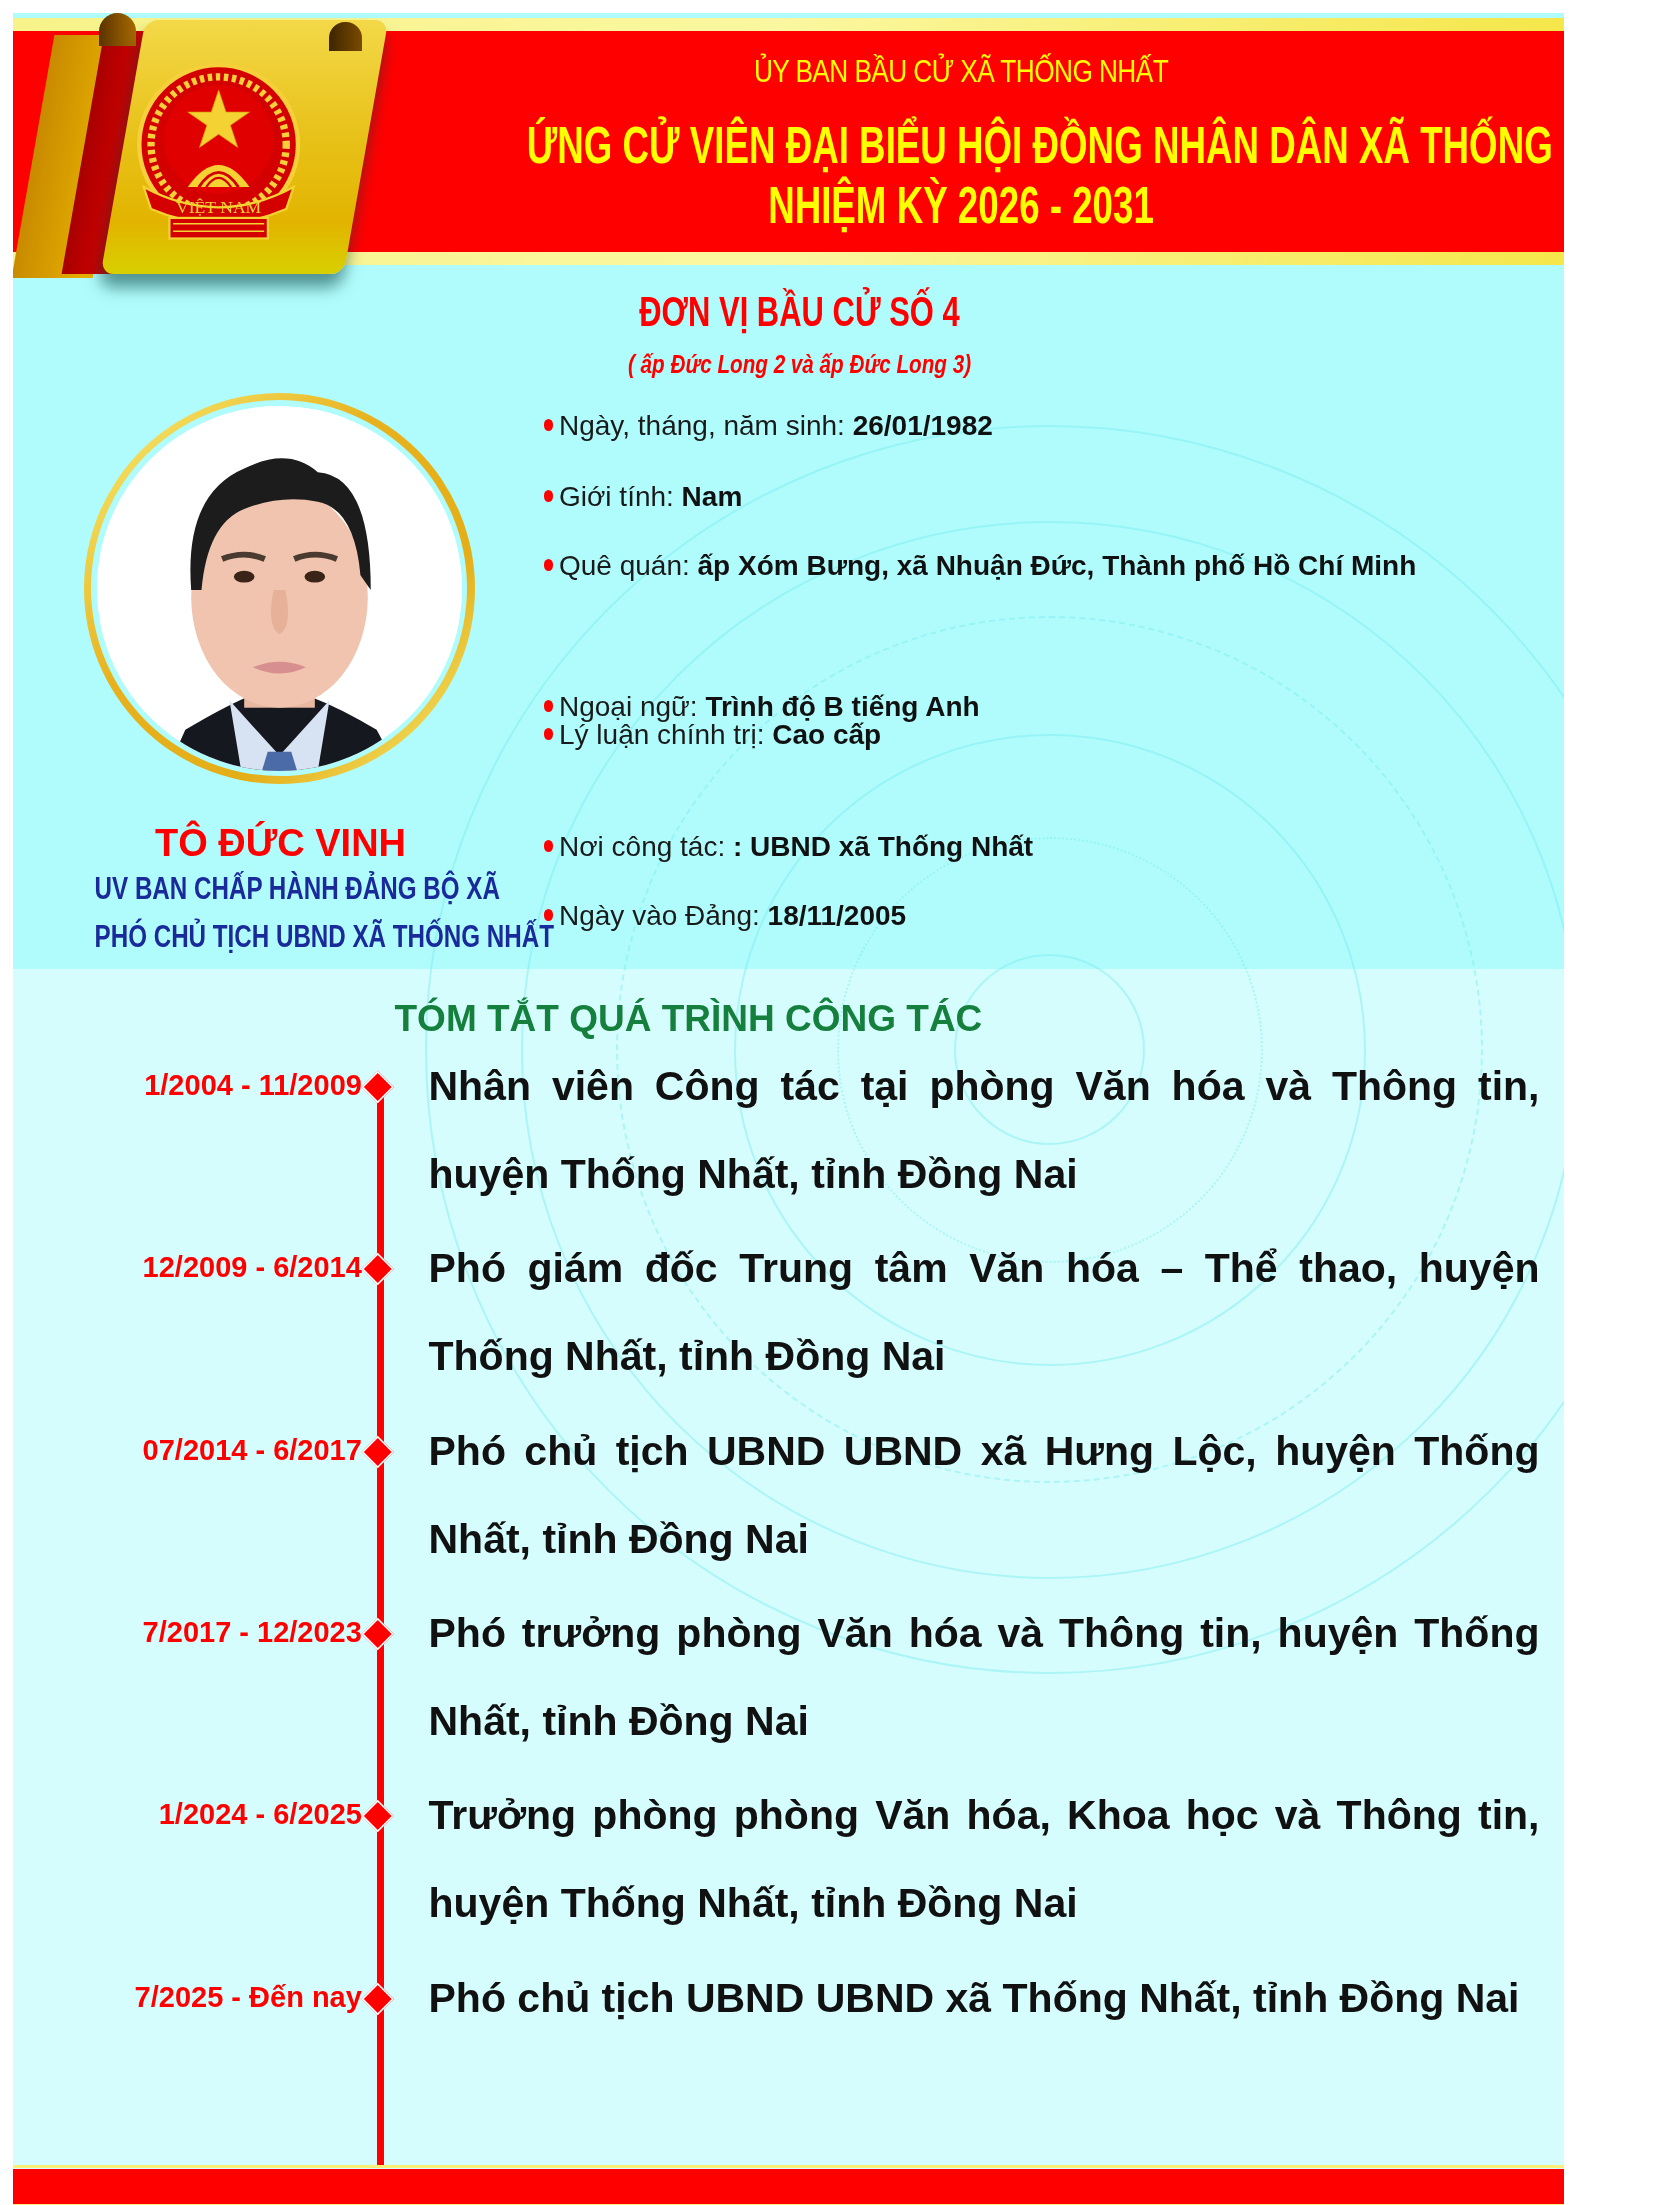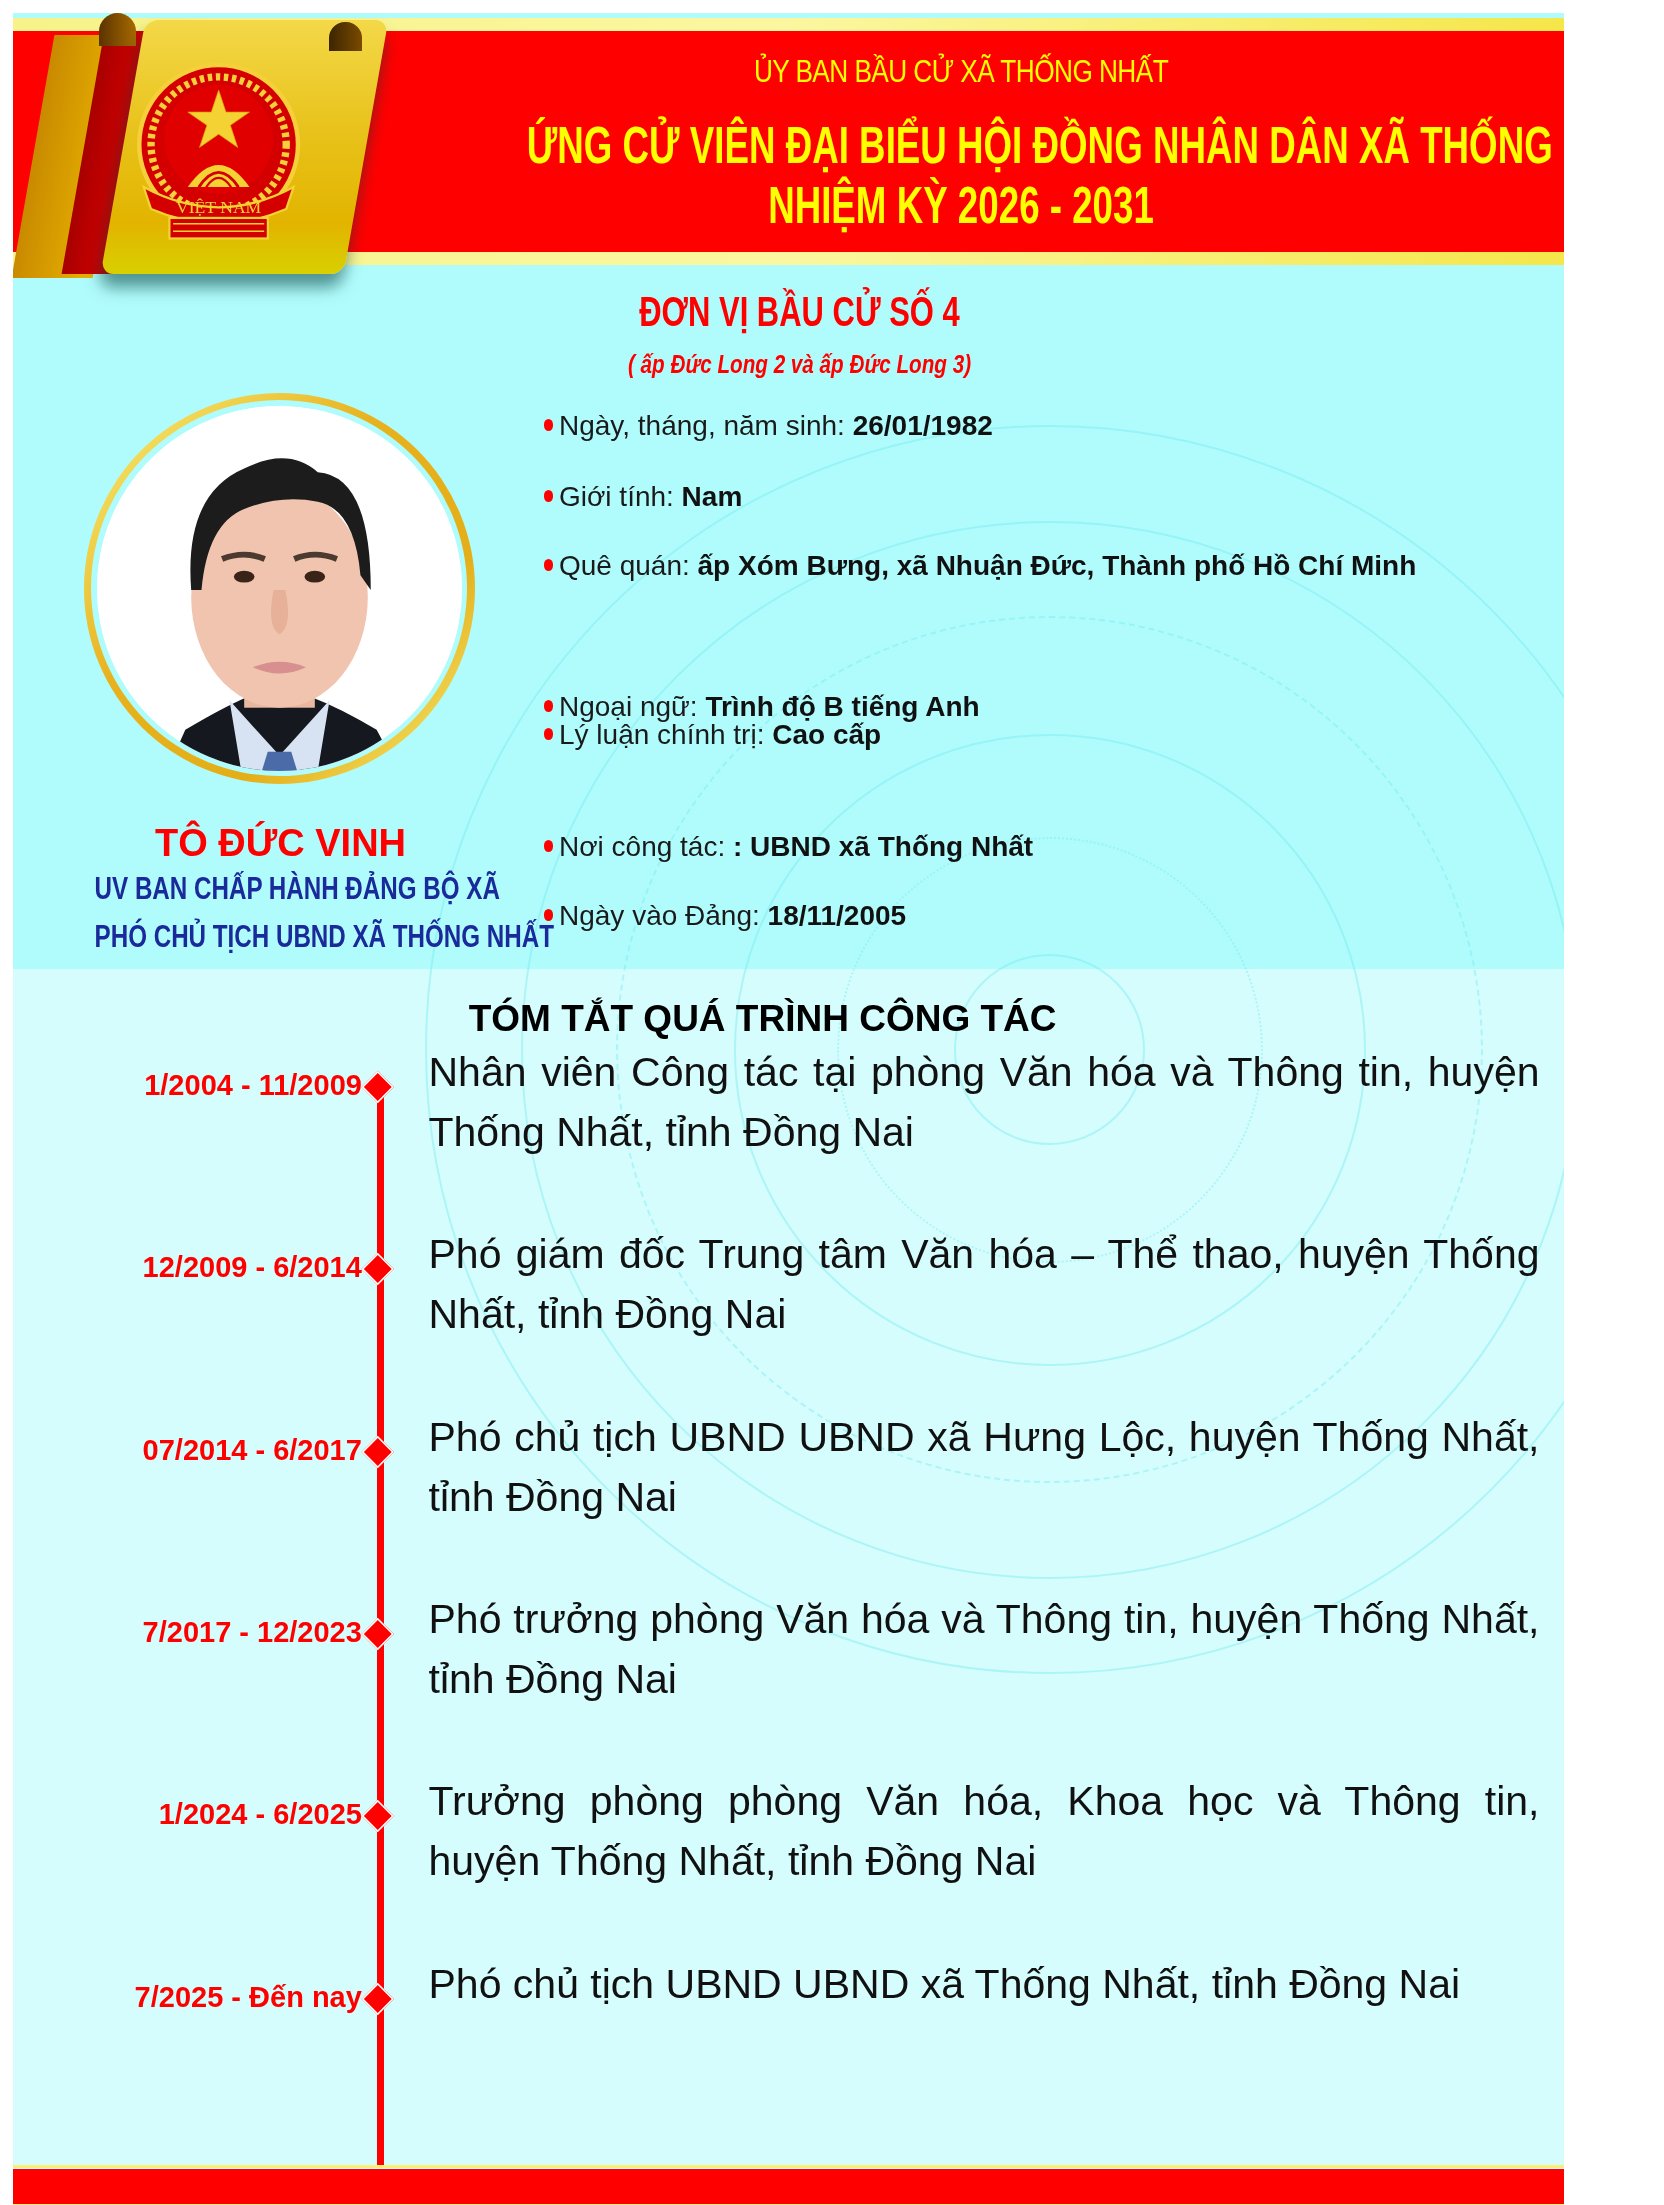--- a/index.html
+++ b/index.html
@@ -31,26 +31,26 @@
   .name{position:absolute;left:44px;top:809px;width:448px;text-align:center;color:#ff0000;font-size:38px;font-weight:bold;white-space:nowrap;}
   .role{position:absolute;left:29px;width:478px;text-align:center;color:#1a2a9a;font-size:31px;font-weight:bold;transform:scaleX(0.78);white-space:nowrap;}
   .role1{top:858px;}
   .role2{top:906px;}
   
   .info{position:absolute;left:531px;font-size:28px;color:#111111;white-space:nowrap;}
   .info .dot{display:inline-block;width:9.6px;height:11.8px;border-radius:50%;background:#ff0000;margin-right:5.9px;vertical-align:middle;position:relative;top:-2.2px;}
   .info .lbl{font-weight:normal;color:#1a1a1a;}
   .info .val{font-weight:bold;color:#111111;text-align:center;}
   
-  .tl-title{position:absolute;left:382px;top:985px;width:662px;text-align:right;color:#000000;font-size:37px;font-weight:bold;white-space:nowrap;}
+  .tl-title{position:absolute;left:382px;top:985px;width:662px;text-align:left;color:#15803d;font-size:37px;font-weight:bold;white-space:nowrap;}
   .tl-line{position:absolute;left:364px;top:1077px;width:7.4px;height:1077px;background:#ff0000;}
   .tl-item{position:absolute;left:0;width:1551px;}
   .tl-date{position:absolute;left:18.4px;width:331px;text-align:right;color:#ff0000;font-size:29px;font-weight:bold;white-space:nowrap;}
   .tl-diamond{position:absolute;left:351px;width:23.5px;height:23.5px;background:#ff0000;border:2.9px solid #ffffff;transform:rotate(45deg) scaleX(0.82) scaleY(0.82);box-shadow:0 0 0 0 #fff;}
-  .tl-desc{position:absolute;left:416px;width:1111px;color:#111111;font-size:41px;font-weight:normal;line-height:60px;text-align:justify;text-align-last:left;}
+  .tl-desc{position:absolute;left:416px;width:1111px;color:#111111;font-size:41px;font-weight:bold;line-height:88px;text-align:justify;text-align-last:left;}
   .footer-y1{position:absolute;left:0;top:2152px;width:1551px;height:3.7px;background:#fbef7a;}
   .footer{position:absolute;left:0;top:2156px;width:1551px;height:35px;background:#ff0000;}
   .footer-y2{position:absolute;left:0;top:2191px;width:1551px;height:4.4px;background:#fbef7a;}
 </style>
 </head>
 <body>
 
 <div class="panel">
   <div class="upper-bg"></div>
 

